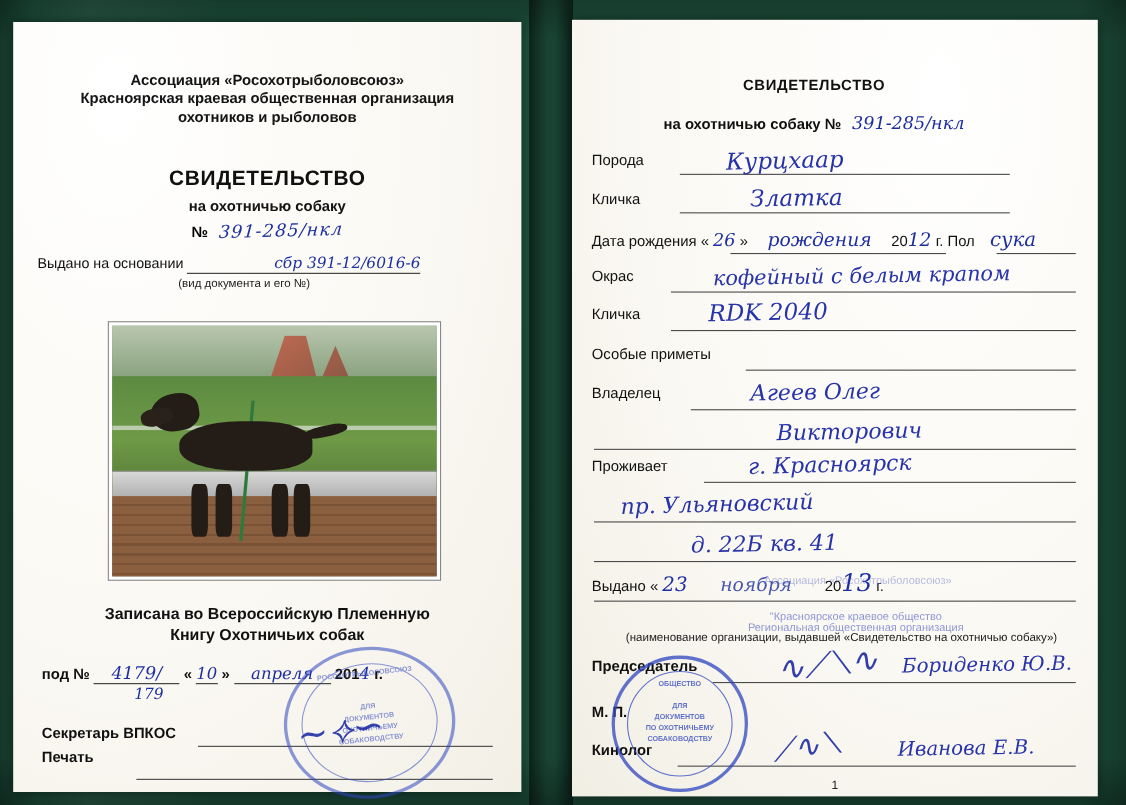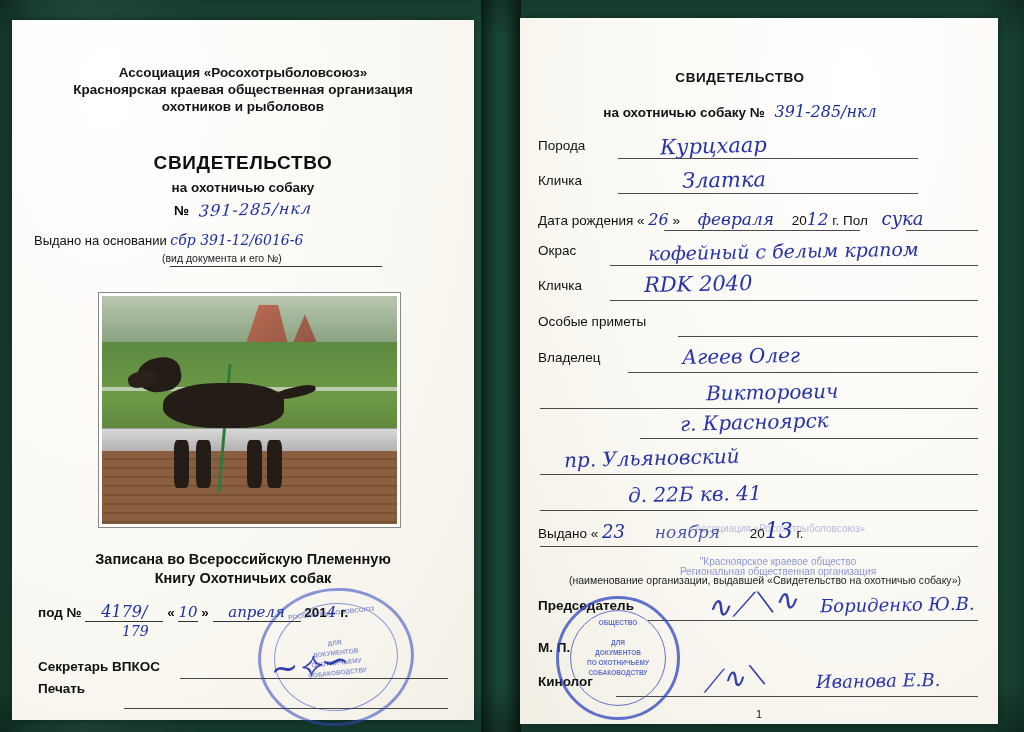--- a/index.html
+++ b/index.html
@@ -101,22 +101,22 @@
   }
   .issued-line {
     top: 212px; left: 22px; width: 420px;
     font-size: 13px;
     color: #111;
   }
   .issued-line .ul {
     display: inline-block;
     border-bottom: 1px solid #333;
     min-width: 212px;
-    text-align: left;
-    padding-bottom: 18px;
+    text-align: right;
+    padding-bottom: 0;
   }
   .issued-cap {
     top: 232px; left: 150px;
     font-size: 10.5px;
     color: #222;
   }
   .photo-frame {
     top: 272px; left: 86px;
     width: 295px; height: 228px;
     border: 1px solid #888;
@@ -438,21 +438,21 @@
       <span class="lab">Кличка</span>
     </div>
     <div class="rule" style="left:98px; top:175px; width:300px;"></div>
     <div class="hwtext" style="left:162px; top:150px; font-size:21px; transform:rotate(-1deg);">Златка</div>
 
     <div class="field" style="top:190px;">
       <span class="lab">Дата рождения</span>
       <span>«</span>
       <span class="hand" style="font-size:16px;">26</span>
       <span>»</span>
-      <span class="hand" style="font-size:17px; padding:0 14px;">февраля</span>
+      <span class="hand" style="font-size:17px; padding:0 14px;">рождения</span>
       <span>20</span><span class="hand" style="font-size:17px;">12</span>
       <span>г. Пол</span>
       <span class="hand" style="font-size:18px; padding-left:10px;">сука</span>
     </div>
     <div class="rule" style="left:144px; top:212px; width:196px;"></div>
     <div class="rule" style="left:386px; top:212px; width:72px;"></div>
 
     <div class="field" style="top:225px;">
       <span class="lab">Окрас</span>
     </div>
@@ -471,20 +471,23 @@
     <div class="rule" style="left:158px; top:318px; width:300px;"></div>
 
     <div class="field" style="top:332px;">
       <span class="lab">Владелец</span>
     </div>
     <div class="rule" style="left:108px; top:354px; width:350px;"></div>
     <div class="hwtext" style="left:162px; top:326px; font-size:20px; transform:rotate(-1deg);">Агеев Олег</div>
     <div class="rule" style="left:20px; top:390px; width:438px;"></div>
     <div class="hwtext" style="left:186px; top:362px; font-size:20px; transform:rotate(-1deg);">Викторович</div>
 
+    <div class="field" style="top:398px;">
+      <span class="lab">Проживает</span>
+    </div>
     <div class="rule" style="left:120px; top:420px; width:338px;"></div>
     <div class="hwtext" style="left:160px; top:392px; font-size:20px; transform:rotate(-1.5deg);">г. Красноярск</div>
     <div class="rule" style="left:20px; top:456px; width:438px;"></div>
     <div class="hwtext" style="left:44px; top:428px; font-size:20px; transform:rotate(-1.5deg);">пр. Ульяновский</div>
     <div class="rule" style="left:20px; top:492px; width:438px;"></div>
     <div class="hwtext" style="left:108px; top:464px; font-size:20px; transform:rotate(-1deg);">д. 22Б      кв. 41</div>
 
     <div class="field" style="top:500px;">
       <span class="lab">Выдано</span>
       <span>«</span>

